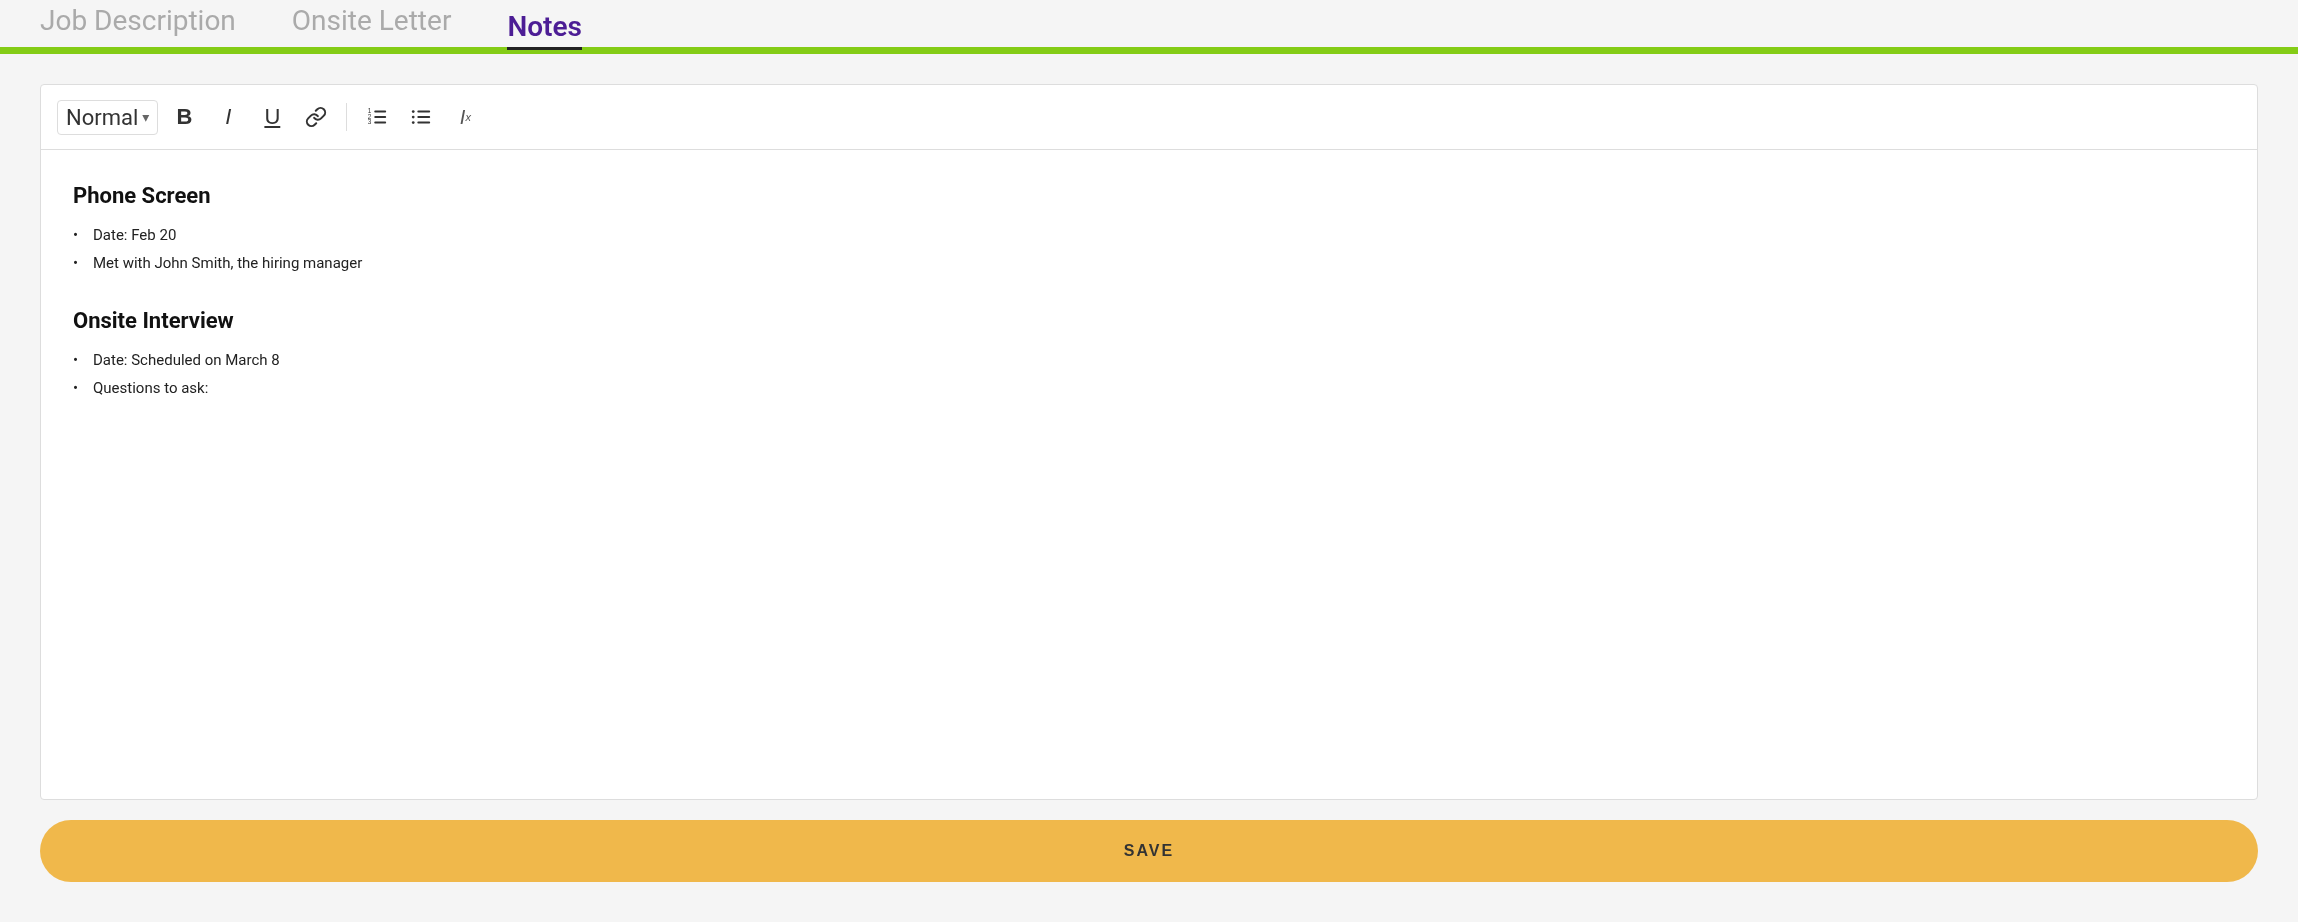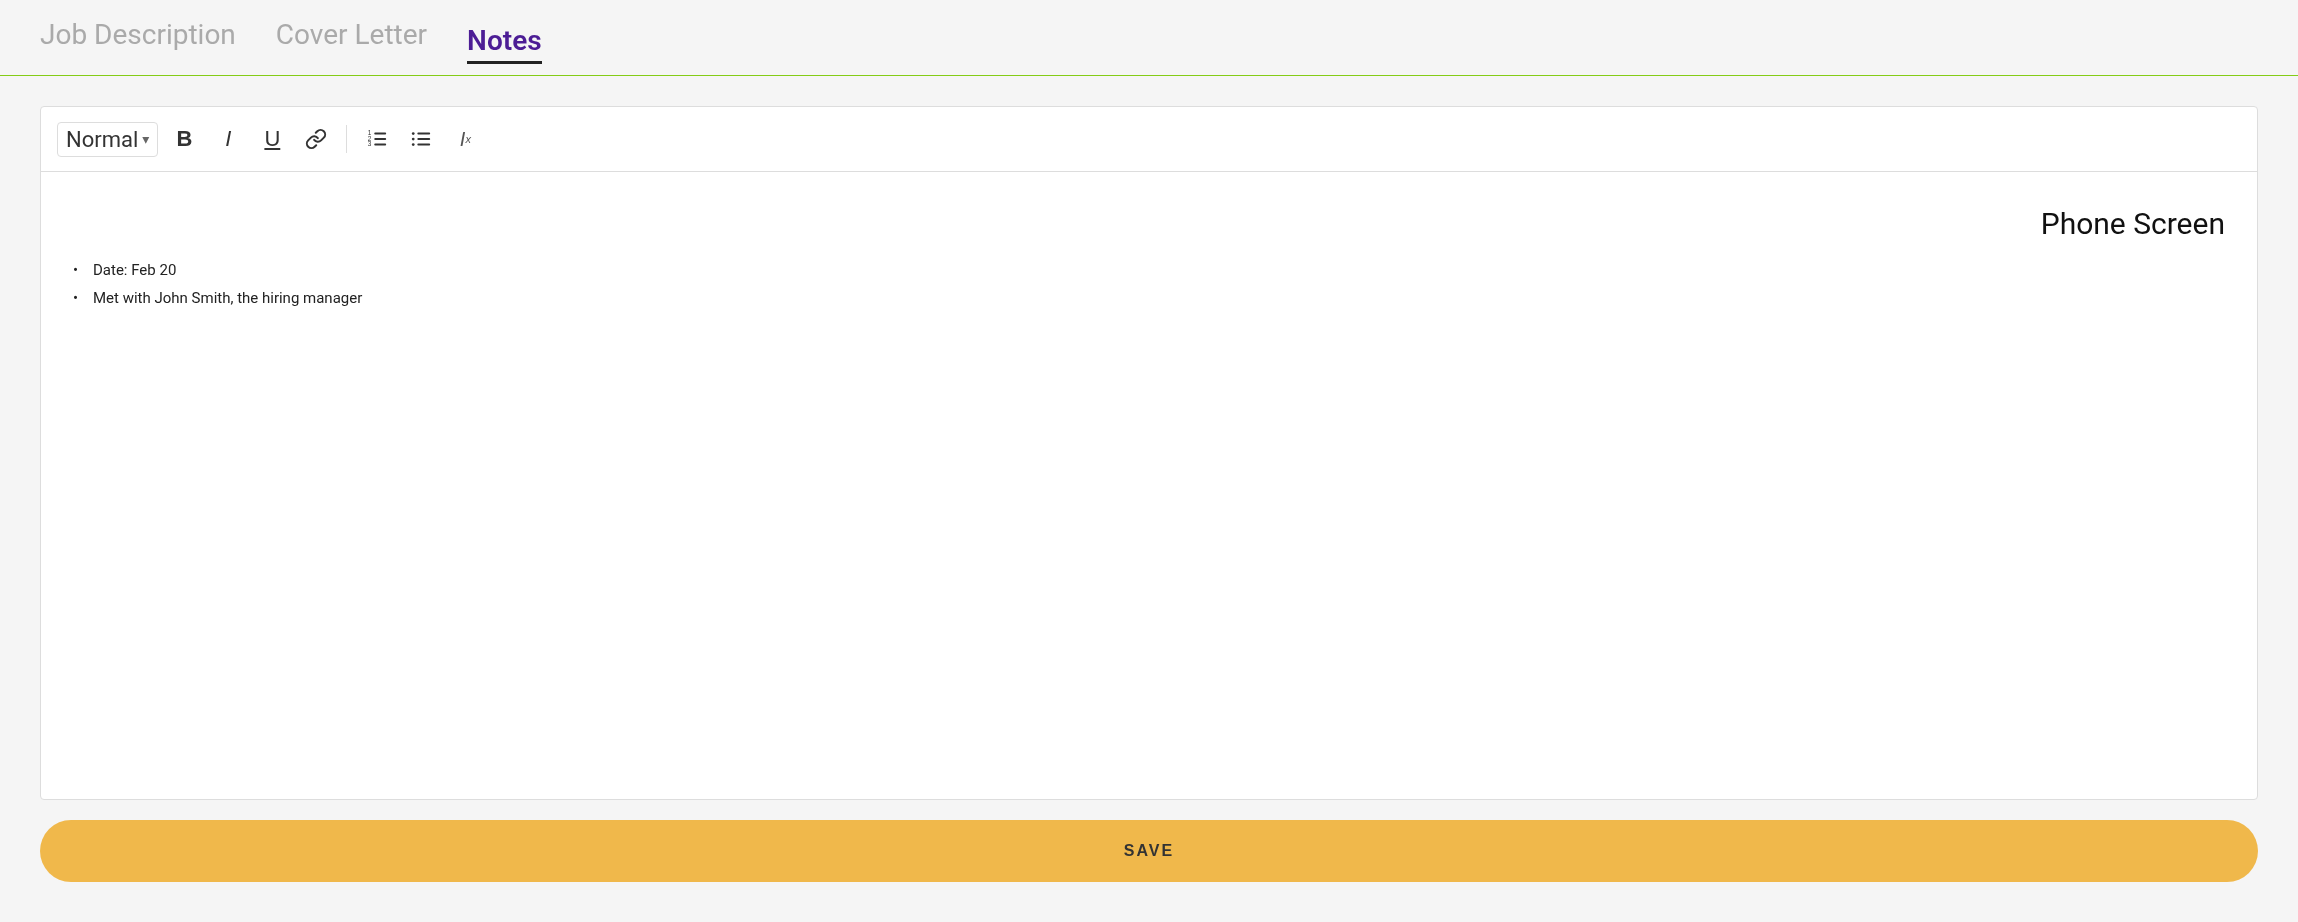--- a/index.html
+++ b/index.html
@@ -14,23 +14,23 @@
       min-height: 922px;
       display: flex;
       flex-direction: column;
     }
 
     .tabs-bar {
       display: flex;
       align-items: center;
       padding: 0 40px;
       background: #f5f5f5;
-      border-bottom: 1px solid #84cc16;
-      height: 76px;
-      gap: 40px;
+      border-bottom: 7px solid #84cc16;
+      height: 54px;
+      gap: 56px;
     }
 
     .tab {
       font-size: 28px;
       color: #aaa;
       cursor: pointer;
       padding-bottom: 4px;
       border-bottom: 3px solid transparent;
       font-weight: 400;
     }
@@ -115,25 +115,24 @@
 
     .editor-body {
       padding: 28px 32px;
       flex: 1;
       font-size: 22px;
       line-height: 1.6;
       color: #222;
     }
 
     .section-heading {
-      font-size: 30px;
-      font-weight: 400;
+      font-size: 22px;
+      font-weight: 700;
       color: #111;
       margin-bottom: 10px;
-      text-align: right;
     }
 
     .bullet-list {
       list-style: none;
       padding-left: 0;
       margin-bottom: 28px;
     }
 
     .bullet-list li {
       position: relative;
@@ -166,21 +165,21 @@
     .chevron-icon {
       font-size: 14px;
       color: #666;
     }
   </style>
 </head>
 <body>
 
 <div class="tabs-bar">
   <div class="tab">Job Description</div>
-  <div class="tab">Cover Letter</div>
+  <div class="tab">Onsite Letter</div>
   <div class="tab active">Notes</div>
 </div>
 
 <div class="main-content">
 
   <div class="editor-container">
 
     <div class="toolbar">
       <div class="toolbar-select">
         <span>Normal</span>
@@ -229,19 +228,26 @@
     <div class="editor-body">
 
       <div>
         <div class="section-heading">Phone Screen</div>
         <ul class="bullet-list">
           <li>Date: Feb 20</li>
           <li>Met with John Smith, the hiring manager</li>
         </ul>
       </div>
 
+      <div>
+        <div class="section-heading">Onsite Interview</div>
+        <ul class="bullet-list">
+          <li>Date: Scheduled on March 8</li>
+          <li>Questions to ask:</li>
+        </ul>
+      </div>
 
     </div>
   </div>
 
   <button class="save-btn">SAVE</button>
 
 </div>
 
 </body></html>

